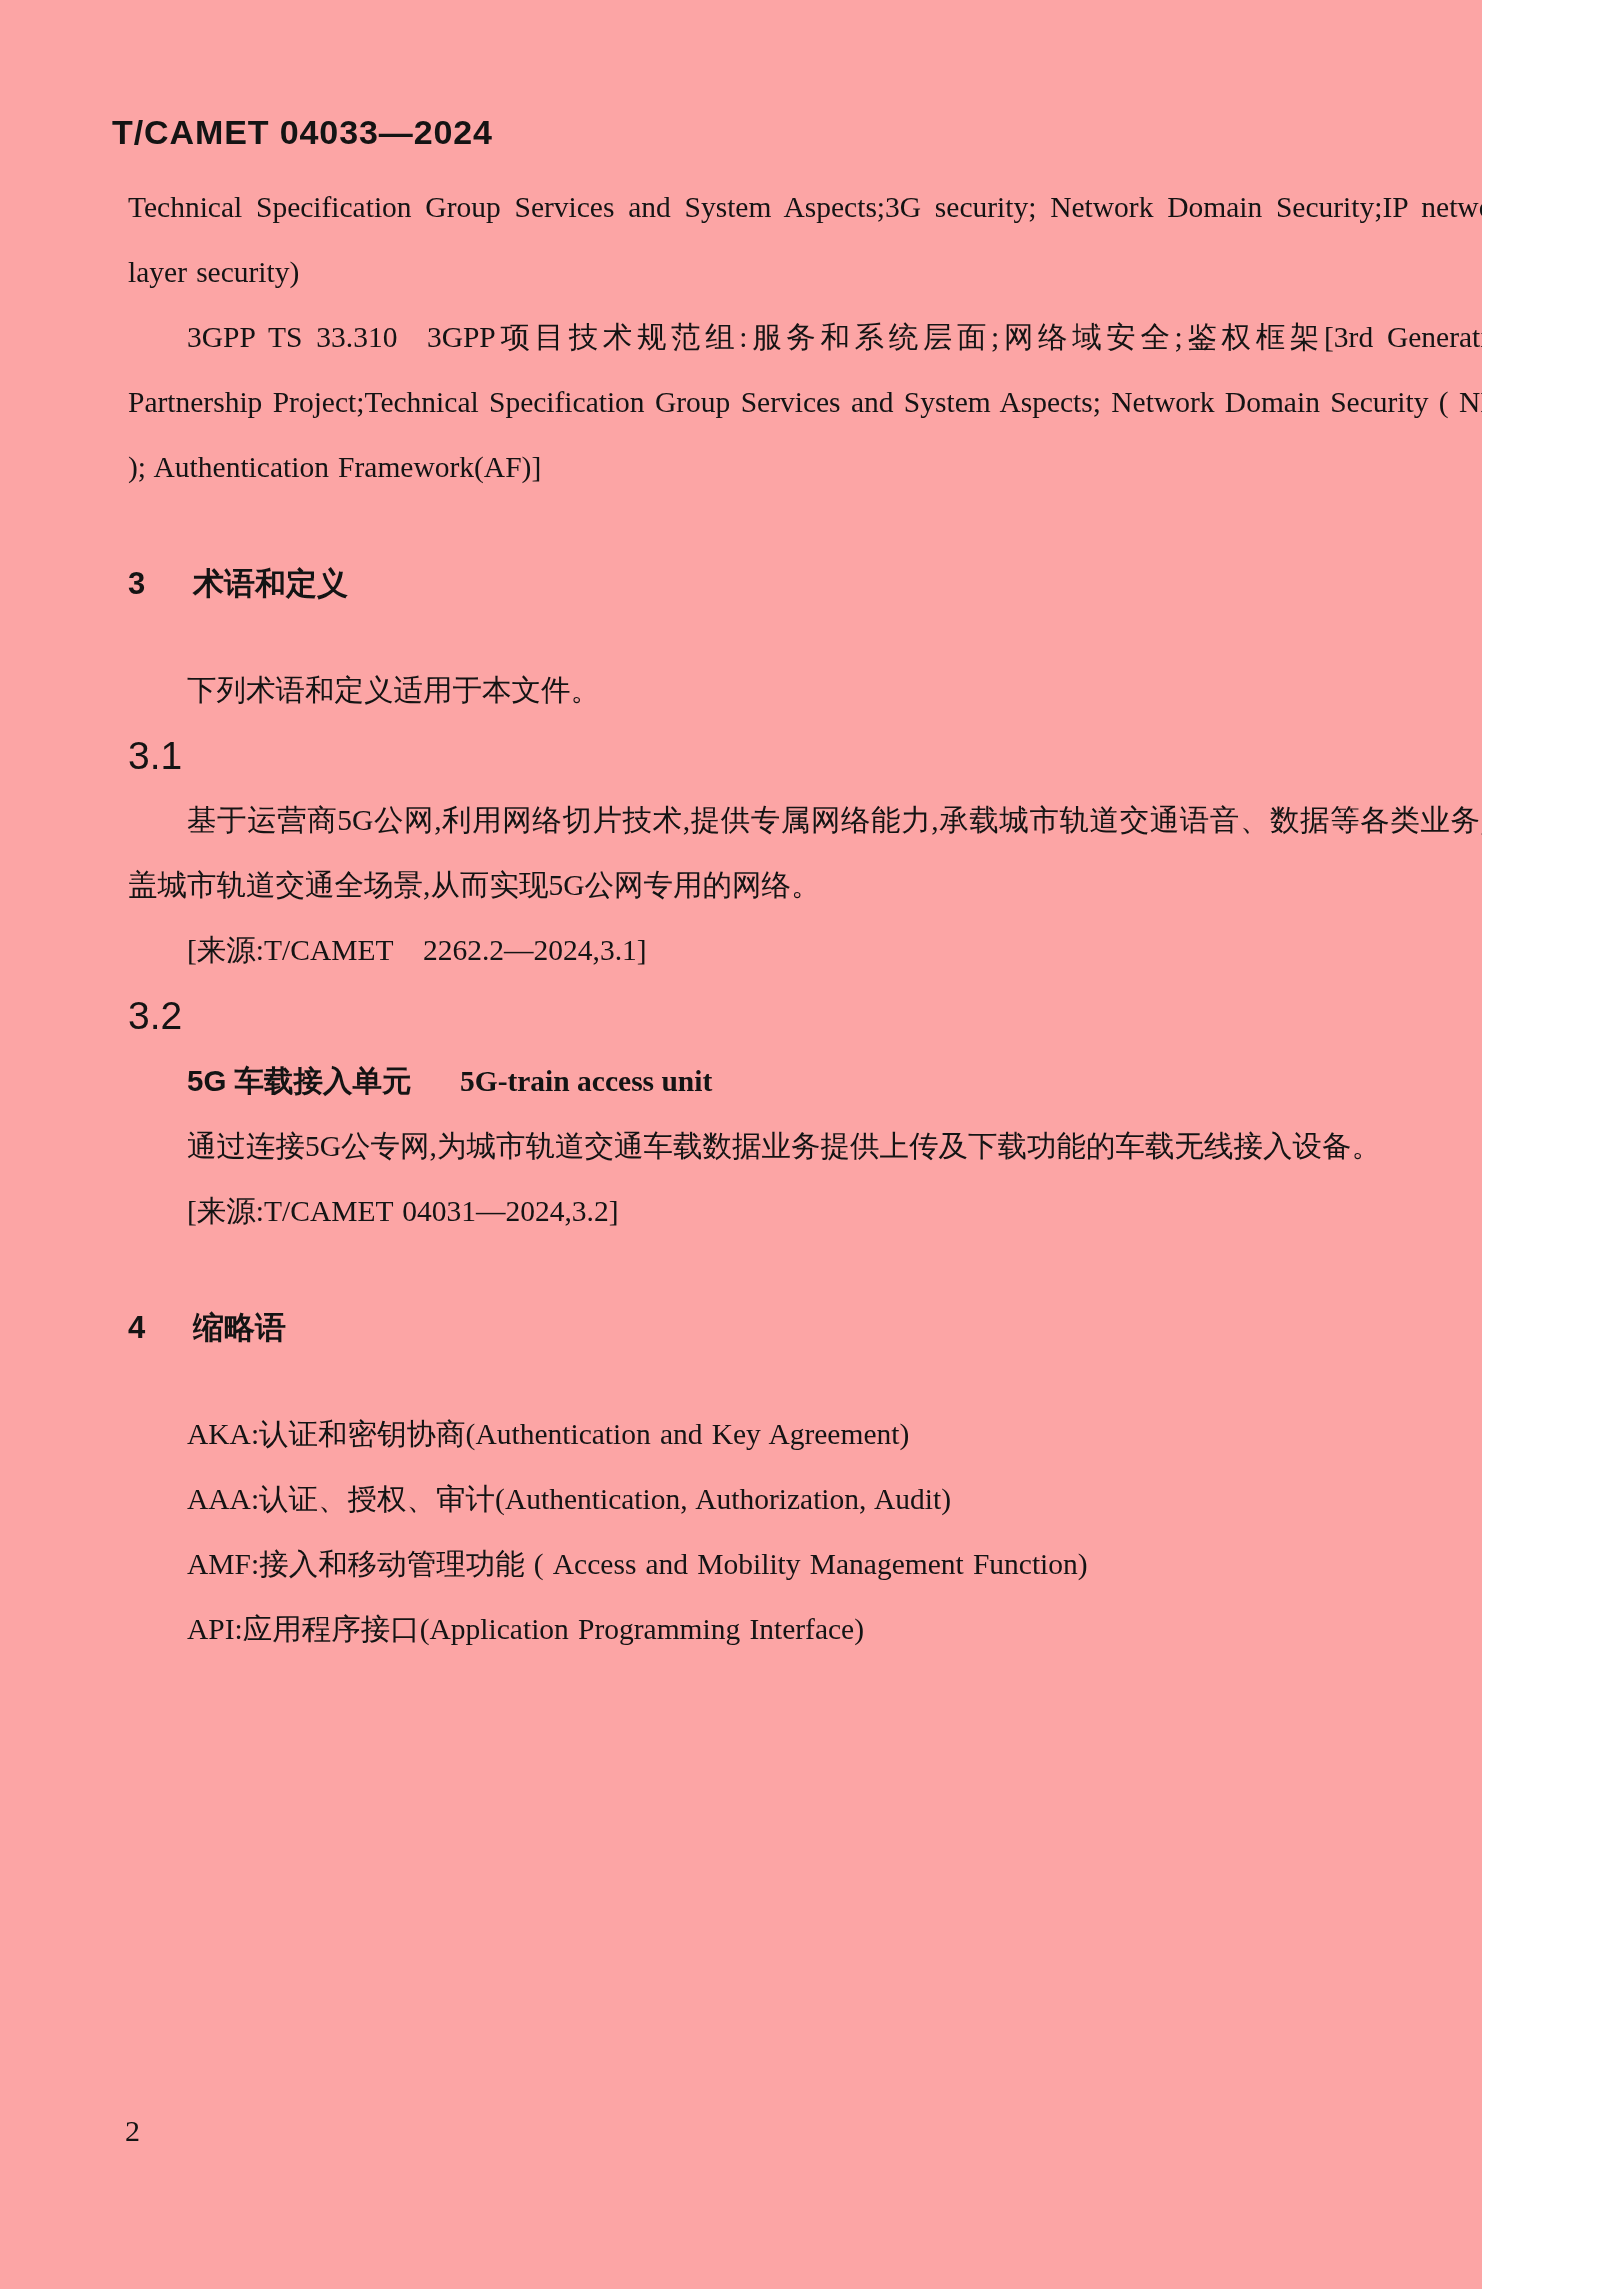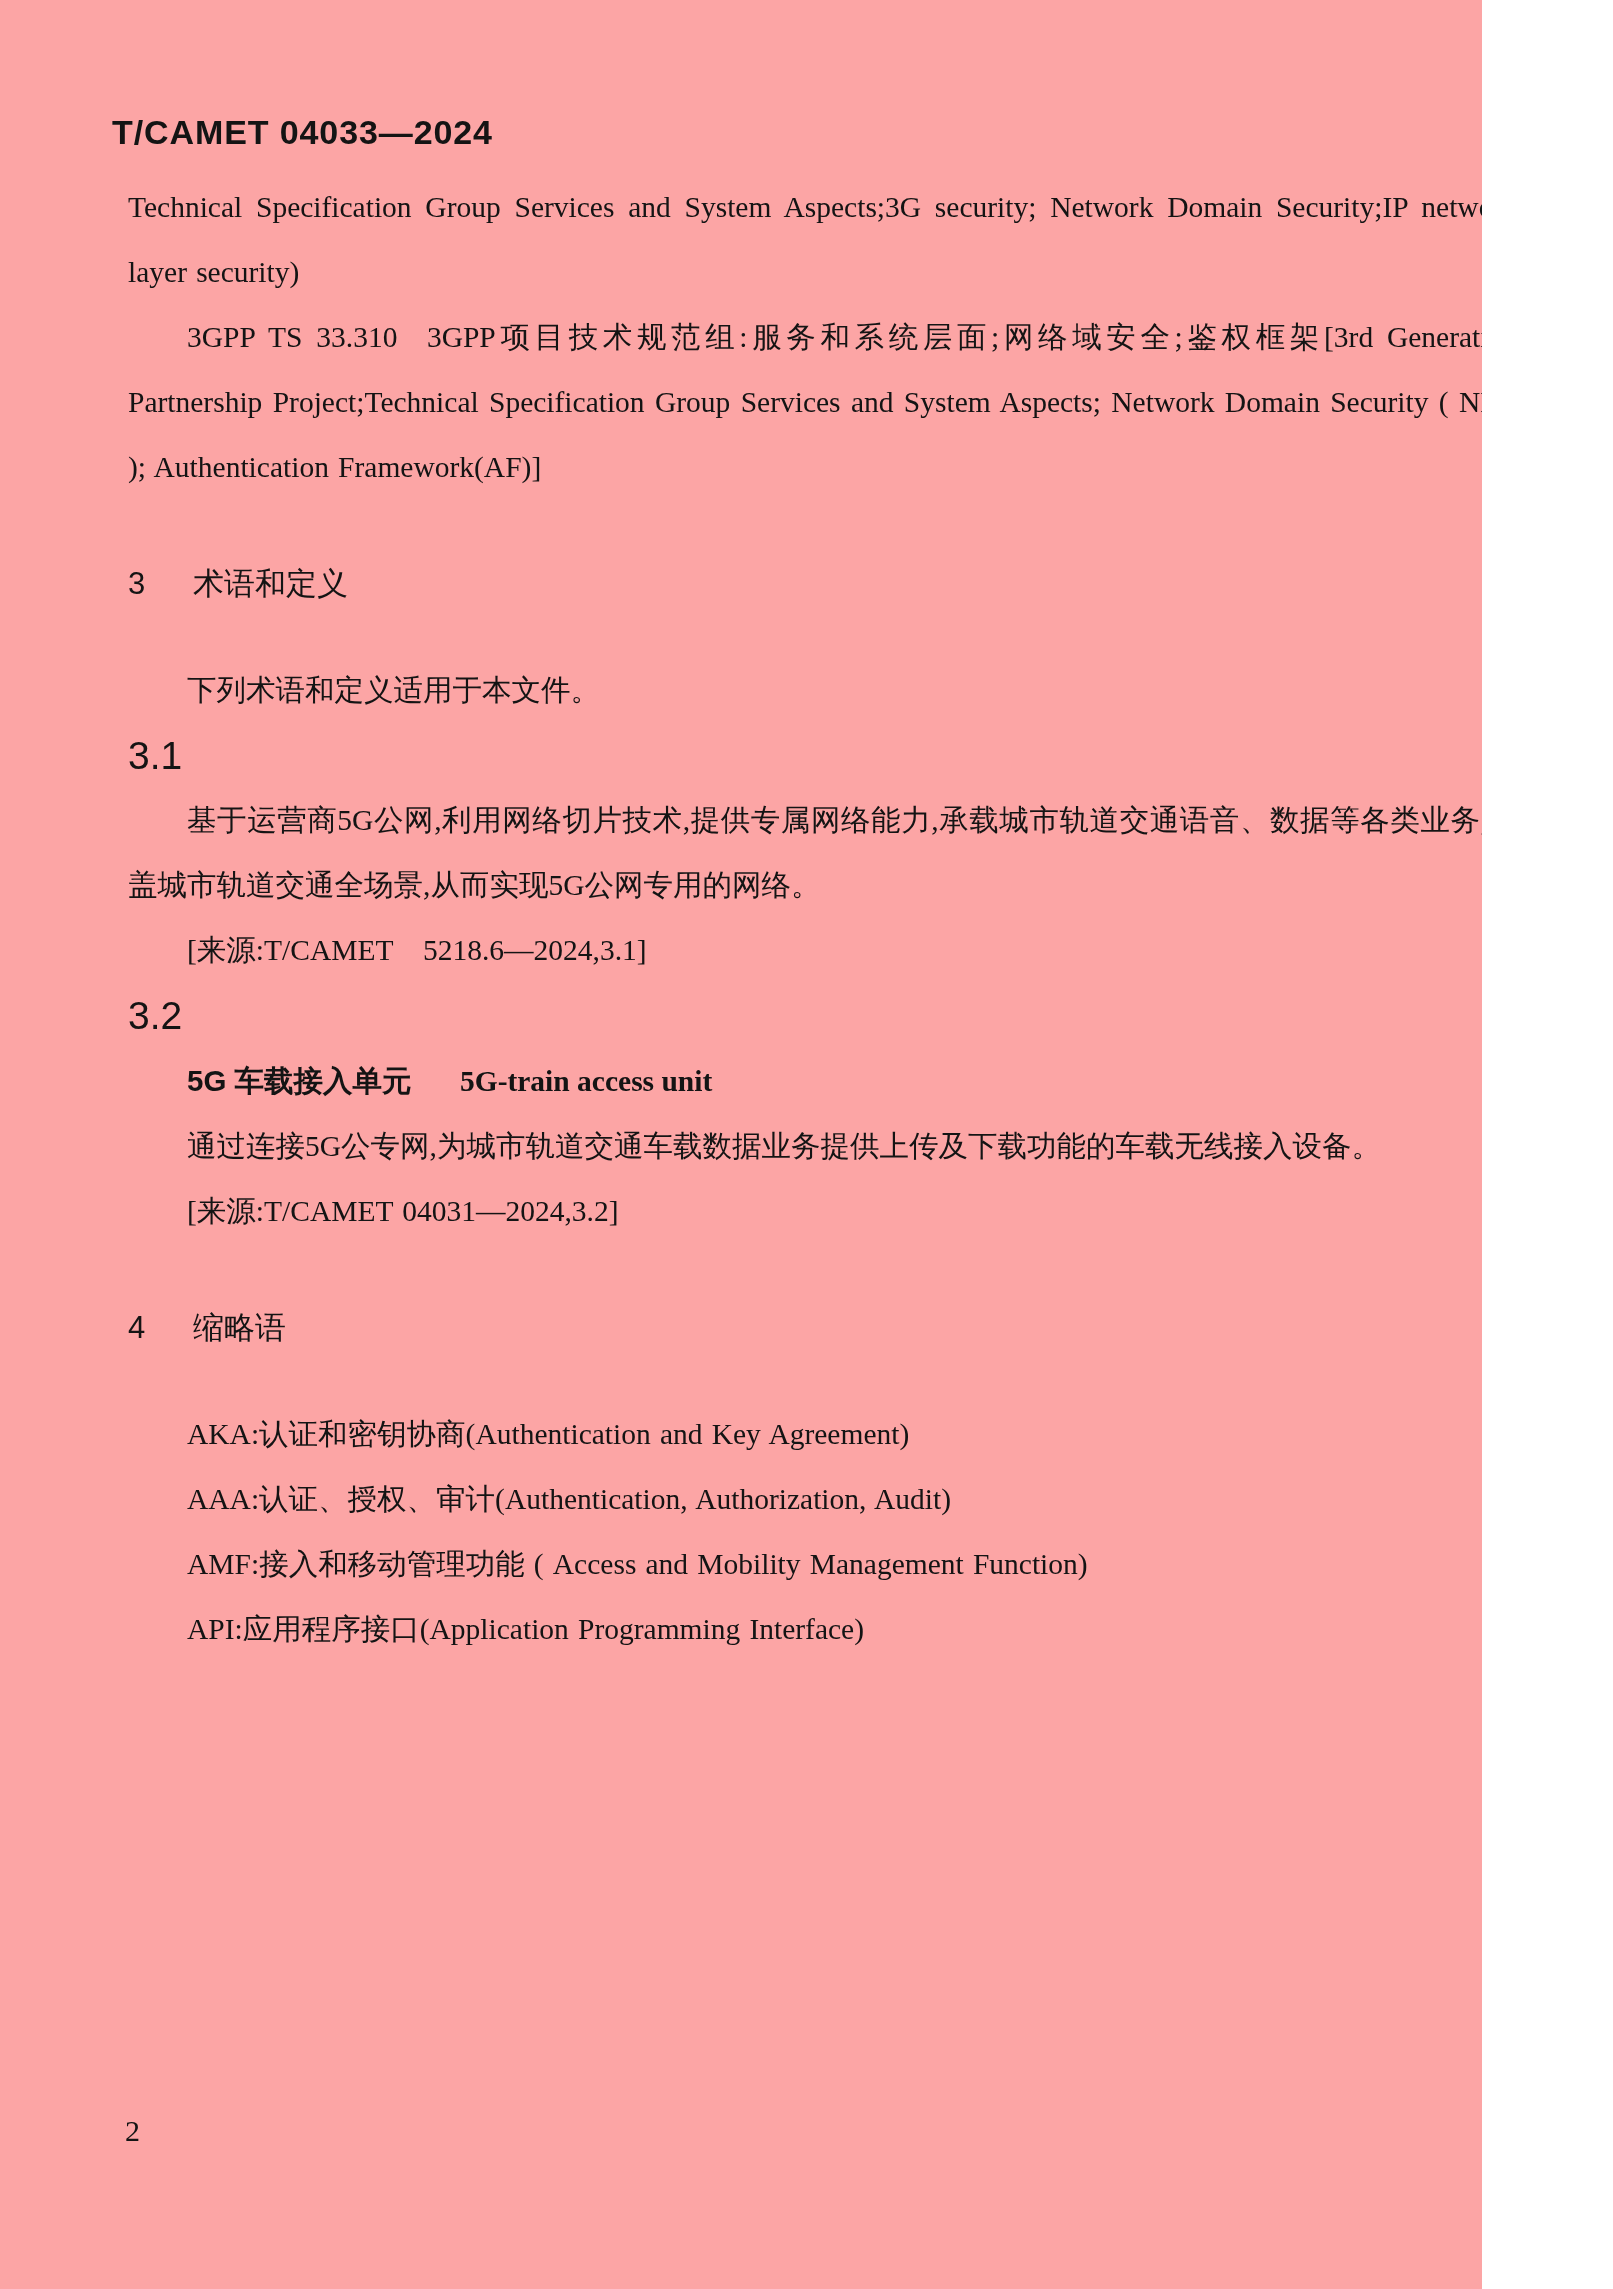--- a/index.html
+++ b/index.html
@@ -41,21 +41,21 @@
     text-align: justify;
     text-justify: inter-character;
     word-spacing: 1.8px;
   }
   .indent {
     text-indent: 59px;
   }
   .section-heading {
     margin: 51px 0 42px 0;
     font-family: "Liberation Sans", "DejaVu Sans", sans-serif;
-    font-weight: 400;
+    font-weight: 700;
     font-size: 31px;
     line-height: 65px;
   }
   .sec-num {
     margin-right: 39px;
   }
   .clause-num {
     margin: 0;
     font-family: "Liberation Sans", "DejaVu Sans", sans-serif;
     font-weight: 400;
@@ -104,21 +104,21 @@
     <h2 class="section-heading">
       <span class="sec-num">3</span>
       <span class="sec-title">术语和定义</span>
     </h2>
 
     <p class="para indent">下列术语和定义适用于本文件。</p>
 
     <section class="term-entry">
       <p class="clause-num">3.1</p>
       <p class="para indent">基于运营商5G公网,利用网络切片技术,提供专属网络能力,承载城市轨道交通语音、数据等各类业务,覆盖城市轨道交通全场景,从而实现5G公网专用的网络。</p>
-      <p class="para indent">[来源:T/CAMET 5218.6—2024,3.1]</p>
+      <p class="para indent">[来源:T/CAMET 2262.2—2024,3.1]</p>
     </section>
 
     <section class="term-entry">
       <p class="clause-num">3.2</p>
       <p class="term-line">
         <span class="term-zh">5G 车载接入单元</span>
         <span class="term-en">5G-train access unit</span>
       </p>
       <p class="para indent">通过连接5G公专网,为城市轨道交通车载数据业务提供上传及下载功能的车载无线接入设备。</p>
       <p class="para indent">[来源:T/CAMET 04031—2024,3.2]</p>

